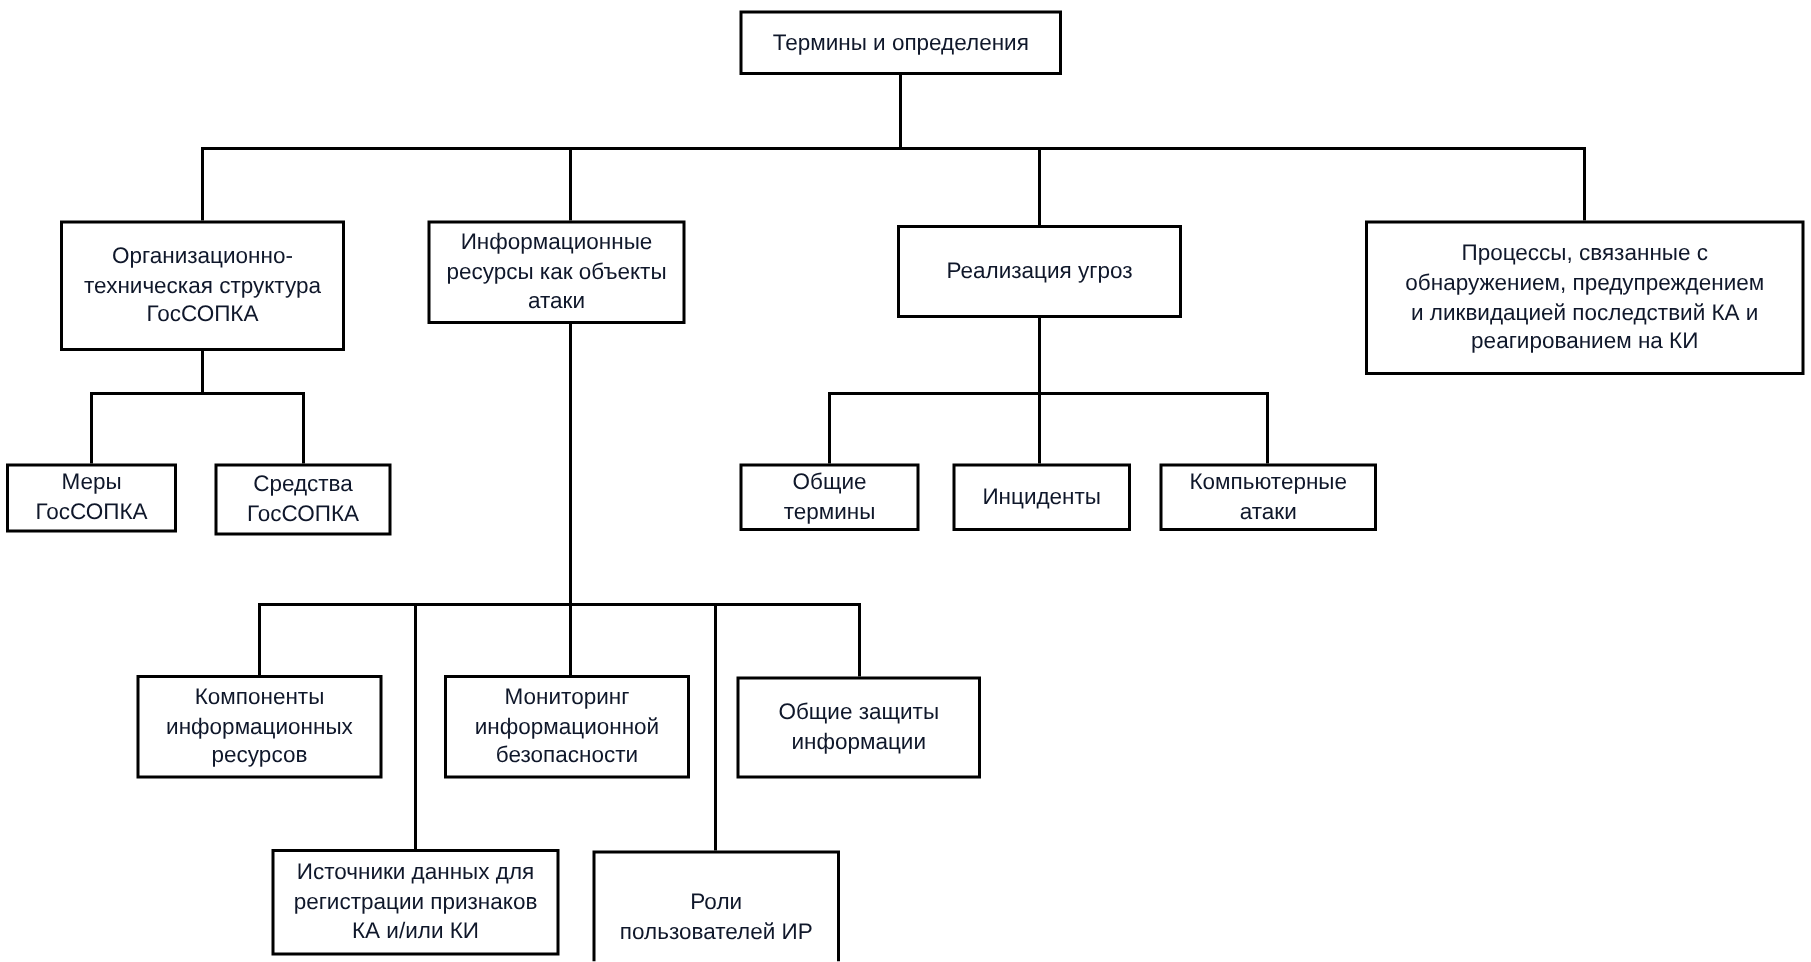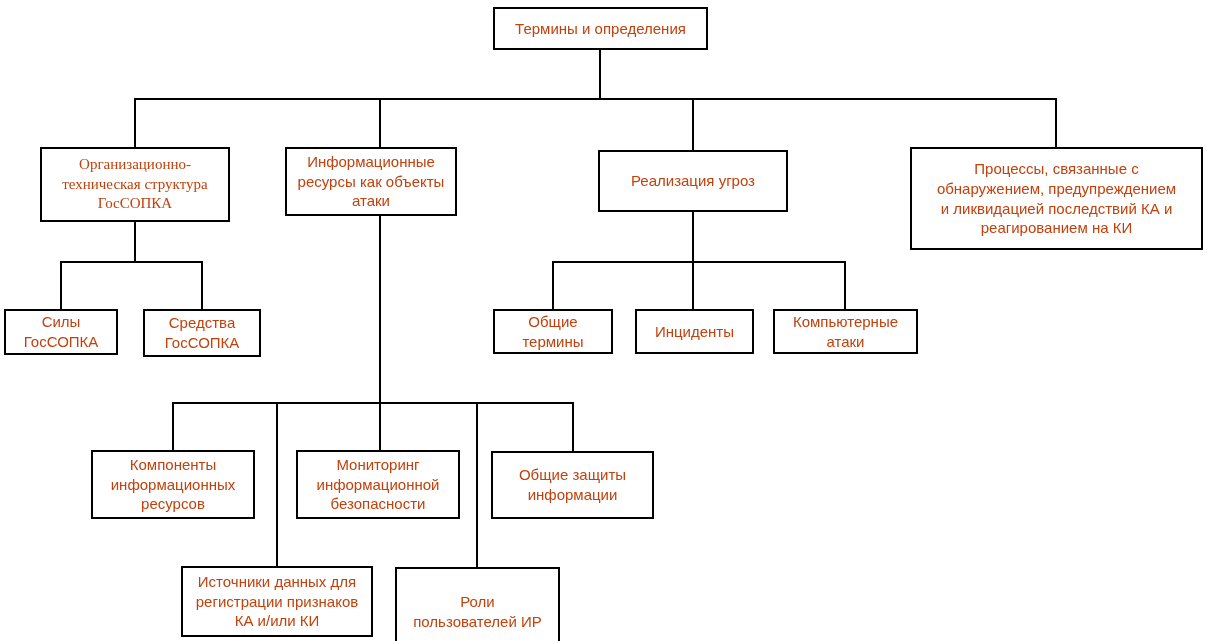--- a/index.html
+++ b/index.html
@@ -24,29 +24,29 @@
   .node {
     position: absolute;
     z-index: 1;
     box-sizing: border-box;
     display: flex;
     align-items: center;
     justify-content: center;
     text-align: center;
     border: 2px solid #000000;
     background: #ffffff;
-    color: #c2410c;
+    color: #0f172a;
     font-size: 15px;
     line-height: 1.32;
     white-space: pre-line;
     padding: 2px 4px;
   }
   
   #n-root       { left: 493px; top: 7px;   width: 215px; height: 43px; }
-  #n-org        { left: 40px;  top: 147px; width: 190px; height: 75px; font-family: Liberation Serif, serif; }
+  #n-org        { left: 40px;  top: 147px; width: 190px; height: 87px; }
   #n-info       { left: 285px; top: 147px; width: 172px; height: 69px; }
   #n-threats    { left: 598px; top: 150px; width: 190px; height: 62px; }
   #n-processes  { left: 910px; top: 147px; width: 293px; height: 103px; }
   #n-forces     { left: 4px;   top: 309px; width: 114px; height: 46px; }
   #n-means      { left: 143px; top: 309px; width: 118px; height: 48px; }
   #n-general    { left: 493px; top: 309px; width: 120px; height: 45px; }
   #n-incidents  { left: 635px; top: 309px; width: 119px; height: 45px; }
   #n-attacks    { left: 773px; top: 309px; width: 145px; height: 45px; }
   #n-components { left: 91px;  top: 450px; width: 164px; height: 69px; }
   #n-monitoring { left: 296px; top: 450px; width: 164px; height: 69px; }
@@ -95,21 +95,21 @@
 ГосСОПКА</div>
   <div class="node" id="n-info">Информационные
 ресурсы как объекты
 атаки</div>
   <div class="node" id="n-threats">Реализация угроз</div>
   <div class="node" id="n-processes">Процессы, связанные с
 обнаружением, предупреждением
 и ликвидацией последствий КА и
 реагированием на КИ</div>
 
-  <div class="node" id="n-forces">Силы
+  <div class="node" id="n-forces">Меры
 ГосСОПКА</div>
   <div class="node" id="n-means">Средства
 ГосСОПКА</div>
 
   <div class="node" id="n-general">Общие
 термины</div>
   <div class="node" id="n-incidents">Инциденты</div>
   <div class="node" id="n-attacks">Компьютерные
 атаки</div>
 

